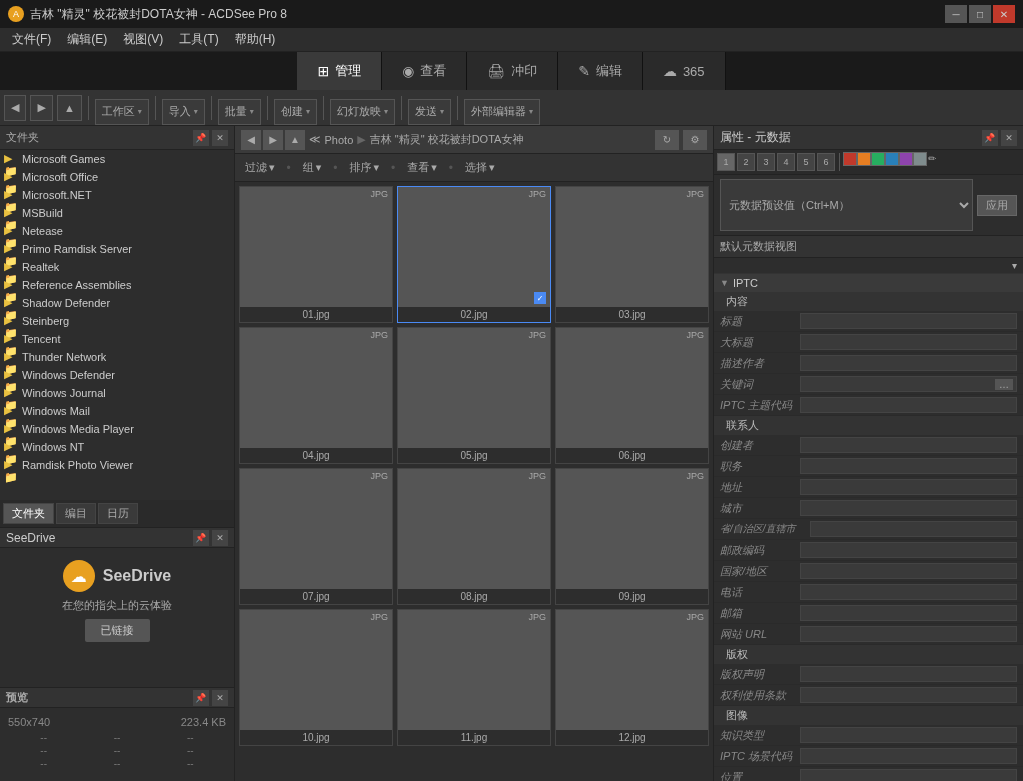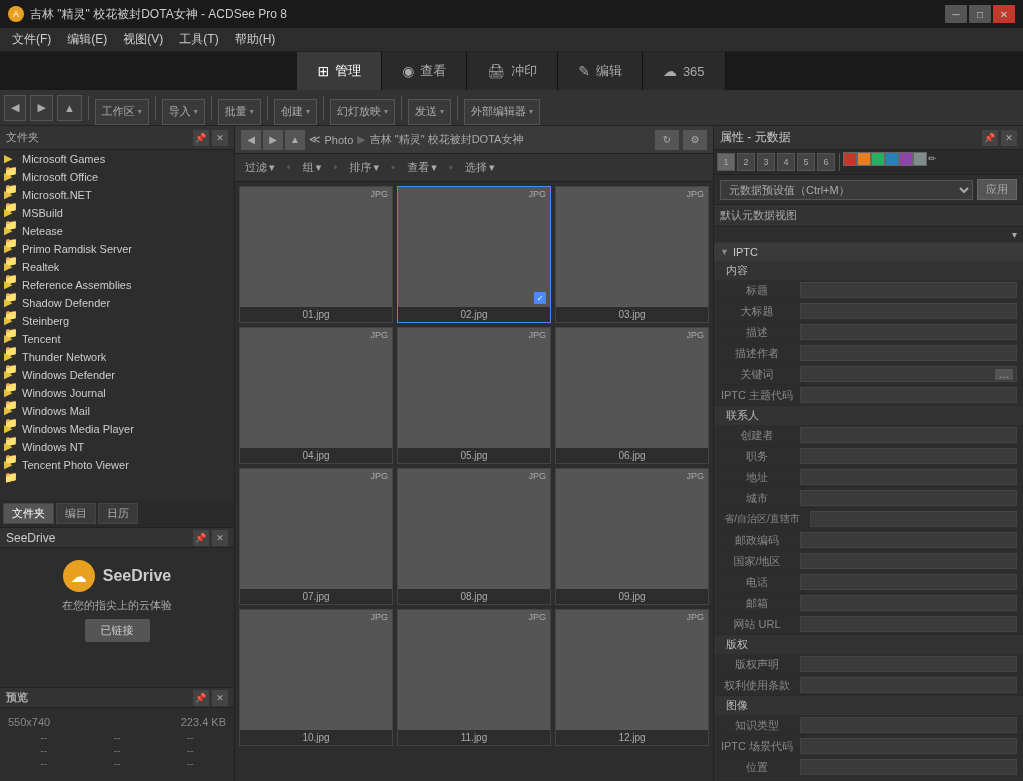--- a/index.html
+++ b/index.html
@@ -82,30 +82,30 @@
     
     
     #meta-panel { width: 310px; background: #2d2d2d; border-left: 1px solid #222; display: flex; flex-direction: column; }
     #meta-header { background: #333; height: 24px; display: flex; align-items: center; justify-content: space-between; padding: 0 6px; border-bottom: 1px solid #222; }
     #meta-header span { font-size: 12px; color: #ccc; }
     #meta-tabs { display: flex; padding: 2px; background: #2a2a2a; border-bottom: 1px solid #222; }
     #meta-tabs .tab-num { width: 18px; height: 18px; background: #444; border: 1px solid #555; display: flex; align-items: center; justify-content: center; font-size: 9px; color: #aaa; cursor: pointer; margin: 1px; }
     #meta-tabs .tab-num.active { background: #666; }
     #meta-tabs .divider { width: 1px; background: #555; margin: 1px 3px; }
     #meta-preset { display: flex; align-items: center; padding: 4px 6px; gap: 4px; border-bottom: 1px solid #222; }
-    #meta-preset select { flex: 1; background: #3a3a3a; border: 1px solid #555; color: #aaa; font-size: 11px; padding: 2px 4px; }
+    #meta-preset select { flex: 1; background: #3a3a3a; border: 1px solid #555; color: #aaa; font-size: 11px; padding: 18px 4px; }
     #meta-preset button { background: #555; border: 1px solid #666; color: #aaa; padding: 2px 8px; font-size: 11px; cursor: pointer; }
     #meta-view-label { padding: 3px 6px; font-size: 11px; color: #aaa; border-bottom: 1px solid #222; background: #333; }
     #meta-content { flex: 1; overflow-y: auto; }
     .meta-section { border-bottom: 1px solid #333; }
     .meta-section-header { background: #3a3a3a; padding: 3px 6px; font-size: 11px; color: #ccc; display: flex; align-items: center; gap: 4px; cursor: pointer; }
     .meta-section-header .toggle { color: #888; font-size: 9px; }
     .meta-group-header { background: #333; padding: 2px 6px 2px 12px; font-size: 11px; color: #bbb; }
     .meta-row { display: flex; padding: 2px 6px; border-bottom: 1px solid #2a2a2a; align-items: center; }
-    .meta-row .meta-label { flex: 0 0 80px; font-size: 11px; color: #888; text-align: center; padding-right: 6px; }
+    .meta-row .meta-label { flex: 0 0 80px; font-size: 11px; color: #888; text-align: left; padding-right: 6px; font-style: italic; }
     .meta-row .meta-value { flex: 1; background: #3a3a3a; border: 1px solid #444; padding: 1px 3px; font-size: 11px; color: #aaa; min-height: 16px; }
     .meta-row .meta-value.has-btn { display: flex; align-items: center; }
     .meta-row .meta-value .more-btn { margin-left: auto; background: #555; border: none; color: #aaa; cursor: pointer; padding: 0 4px; font-size: 10px; }
     
     
     .photo-girl-1 { background: linear-gradient(135deg, #3a2a3a 0%, #5a3a4a 30%, #4a3a5a 60%, #2a2a3a 100%); }
     .photo-girl-2 { background: linear-gradient(135deg, #4a3a2a 0%, #6a5a4a 30%, #5a4a3a 60%, #3a2a2a 100%); }
     .photo-girl-3 { background: linear-gradient(135deg, #3a3a4a 0%, #5a5a6a 30%, #7a6a5a 60%, #5a4a3a 100%); }
     .photo-girl-4 { background: linear-gradient(135deg, #2a3a2a 0%, #4a5a4a 30%, #3a4a3a 60%, #2a2a2a 100%); }
     .photo-girl-5 { background: linear-gradient(135deg, #4a4a4a 0%, #6a6a6a 30%, #5a5a5a 60%, #3a3a3a 100%); }
@@ -289,21 +289,21 @@
         <div class="tree-item">
           <span class="tree-icon folder-icon">▶ 📁</span>
           <span class="label">Windows Media Player</span>
         </div>
         <div class="tree-item">
           <span class="tree-icon folder-icon">▶ 📁</span>
           <span class="label">Windows NT</span>
         </div>
         <div class="tree-item">
           <span class="tree-icon folder-icon">▶ 📁</span>
-          <span class="label">Tencent Photo Viewer</span>
+          <span class="label">Ramdisk Photo Viewer</span>
         </div>
       </div>
     <div id="sidebar-tabs">
       <div class="tab active">文件夹</div>
       <div class="tab">编目</div>
       <div class="tab">日历</div>
     </div>
 
     <div id="seedrive">
       <div id="seedrive-header">
@@ -503,24 +503,20 @@
         <div class="meta-group-header">内容</div>
         <div class="meta-row">
           <span class="meta-label">标题</span>
           <div class="meta-value"></div>
         </div>
         <div class="meta-row">
           <span class="meta-label">大标题</span>
           <div class="meta-value"></div>
         </div>
         <div class="meta-row">
-          <span class="meta-label">描述</span>
-          <div class="meta-value"></div>
-        </div>
-        <div class="meta-row">
           <span class="meta-label">描述作者</span>
           <div class="meta-value"></div>
         </div>
         <div class="meta-row">
           <span class="meta-label">关键词</span>
           <div class="meta-value has-btn">
             <button class="more-btn">…</button>
           </div>
         </div>
         <div class="meta-row">

